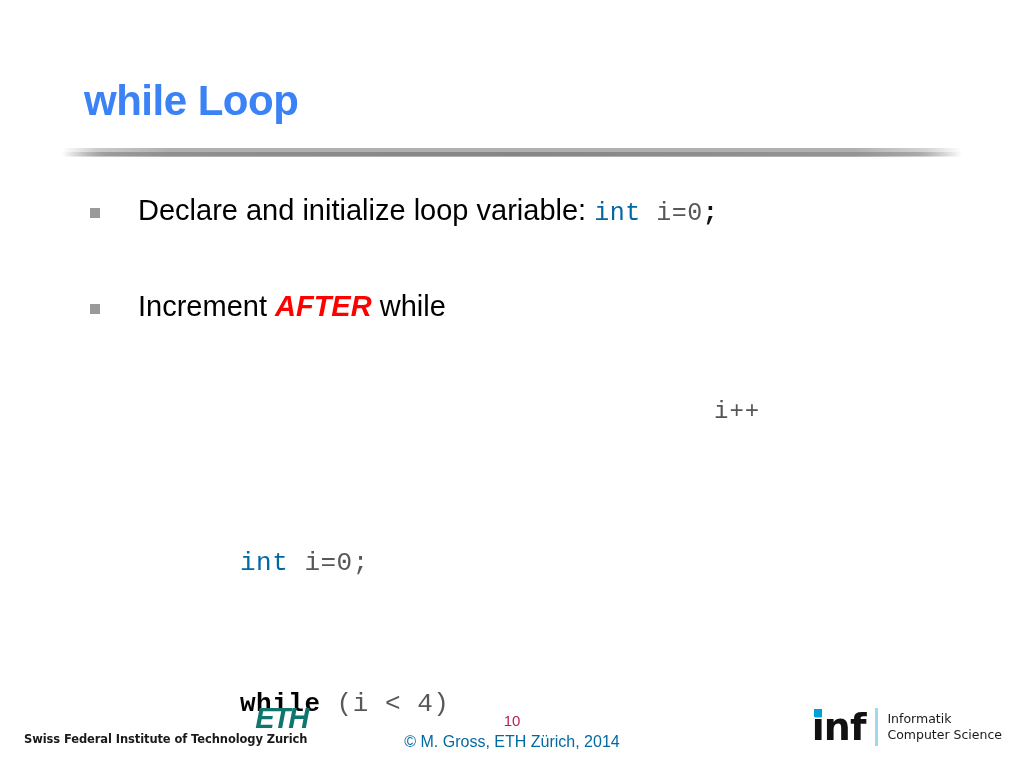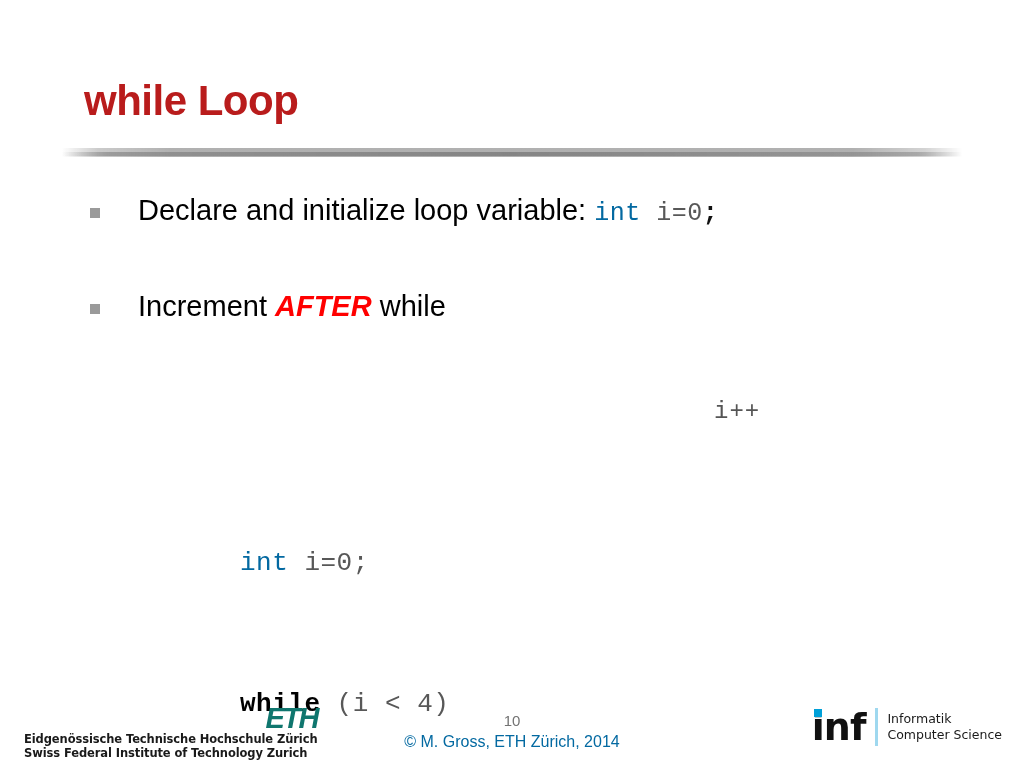--- a/index.html
+++ b/index.html
@@ -22,21 +22,21 @@
     background: #ffffff;
   }
 
   
   .slide-title {
     position: absolute;
     left: 84px;
     top: 78px;
     font-size: 42px;
     font-weight: bold;
-    color: #b91c1c;
+    color: #3b82f6;
     letter-spacing: -0.5px;
     line-height: 1.1;
   }
 
   
   .title-rule {
     position: absolute;
     left: 62px;
     top: 148px;
     width: 900px;
@@ -134,21 +134,21 @@
   }
   .semi-dark {
     color: #111111;
     font-weight: bold;
   }
   .slide-number {
     position: absolute;
     left: 0; right: 0;
     top: 712px;
     text-align: center;
-    color: #737373;
+    color: #be185d;
     font-size: 15px;
   }
   .copyright {
     position: absolute;
     left: 0; right: 0;
     top: 733px;
     text-align: center;
     color: #0369a1;
     font-size: 16px;
   }
@@ -249,21 +249,20 @@
     
     
     
   </div>
 
   <div class="slide-number">10</div>
   <div class="copyright">© M. Gross, ETH Zürich, 2014</div>
 
   <div class="eth-logo">
     <div class="eth-wordmark">ETH</div>
-    <div class="eth-sub">Eidgenössische Technische Hochschule Zürich</div>
     <div class="eth-sub">Swiss Federal Institute of Technology Zurich</div>
   </div>
 
   <div class="inf-logo">
     <div class="inf-word">
       <span class="inf-dot"></span>
       <span>inf</span>
     </div>
     <div class="inf-divider"></div>
     <div>

